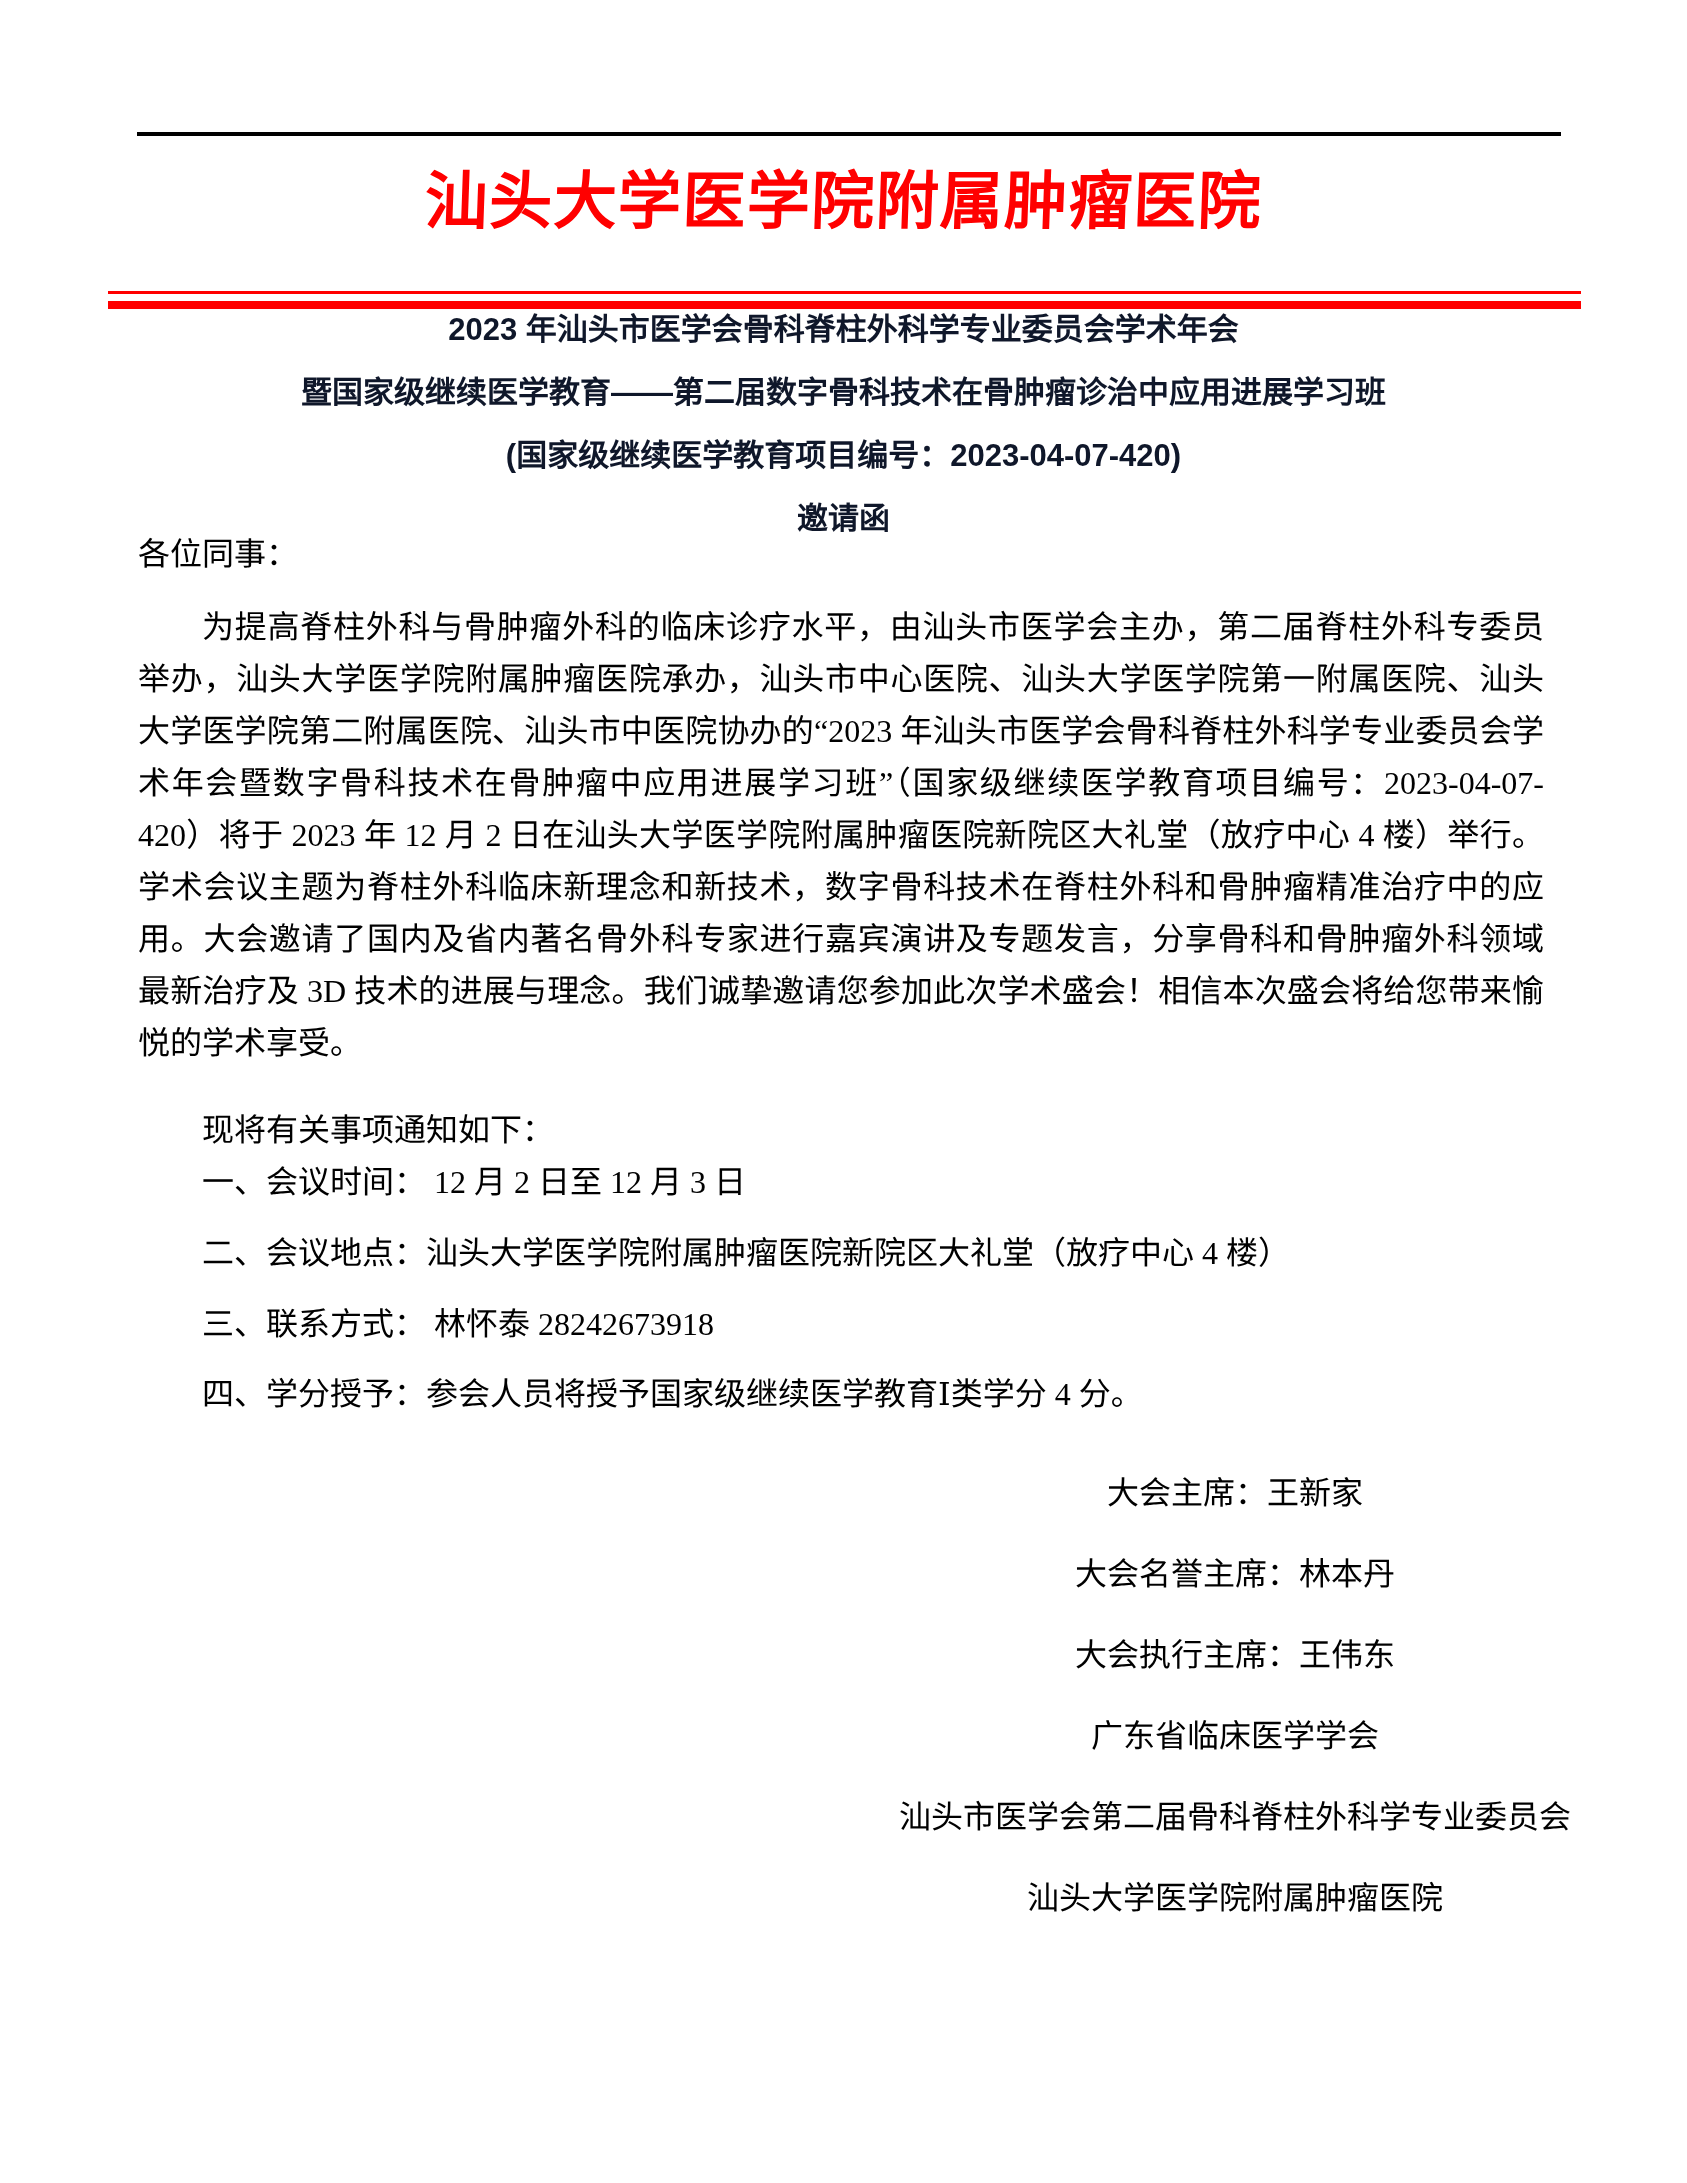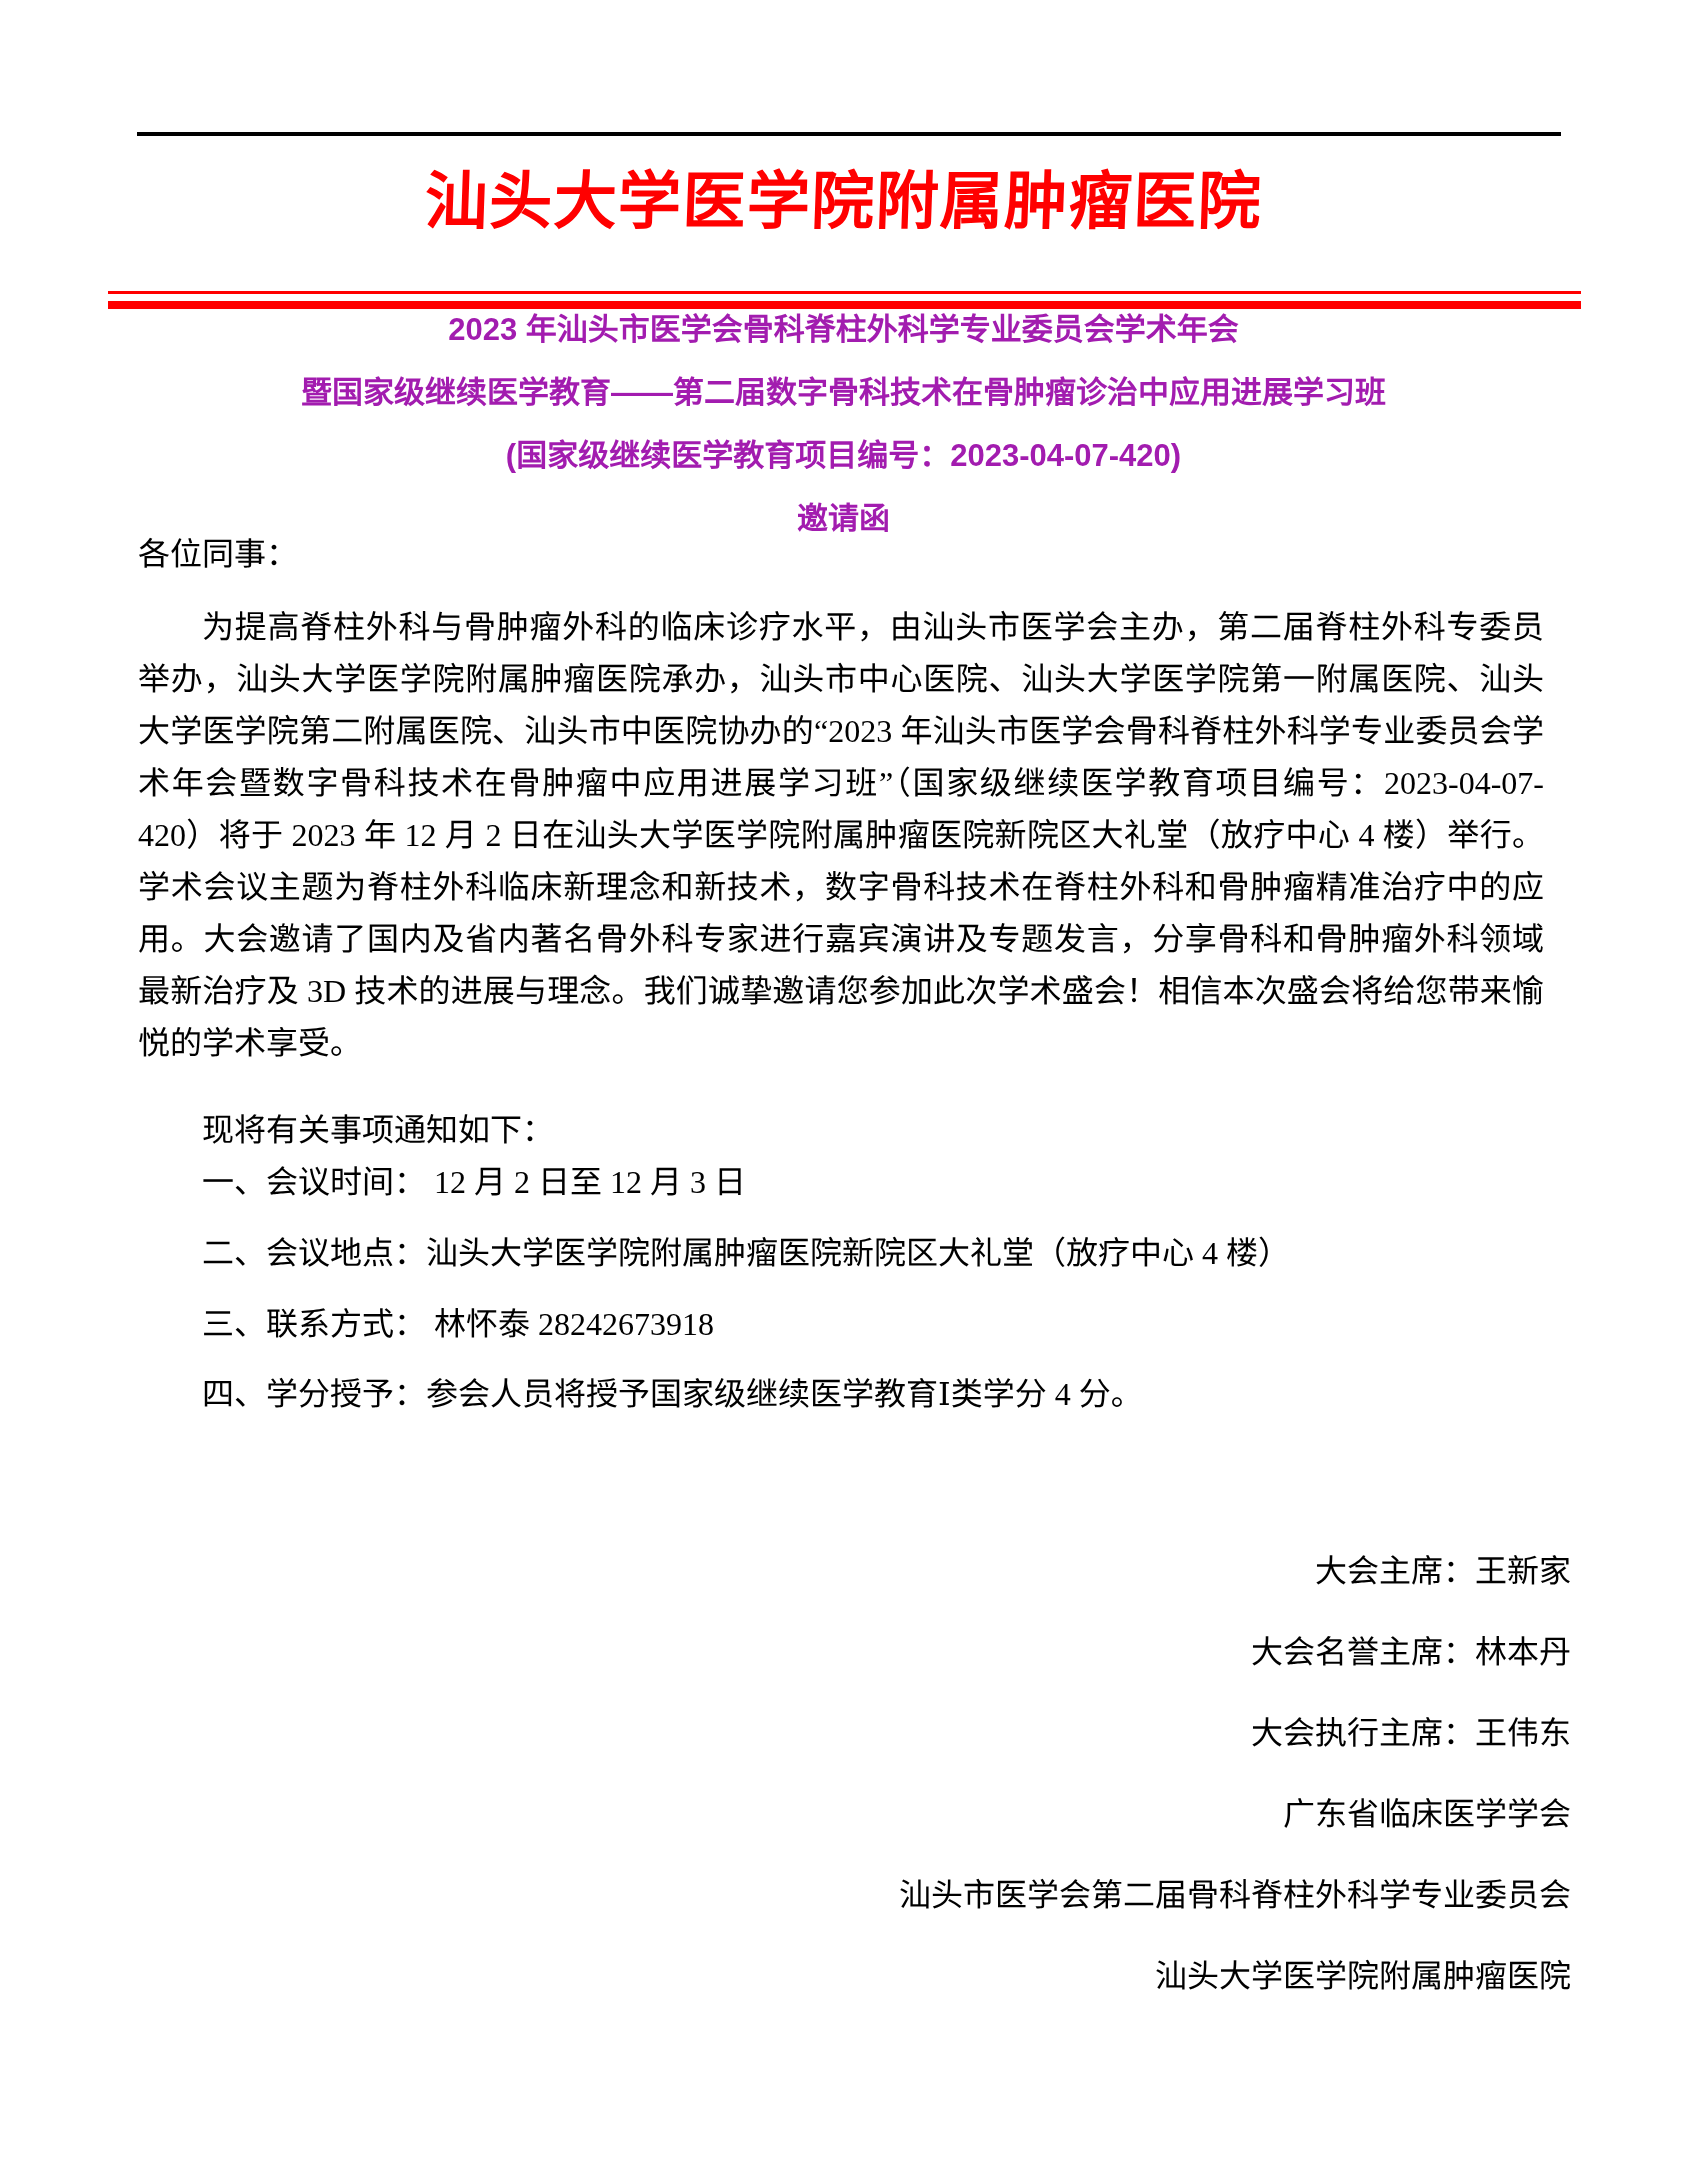--- a/index.html
+++ b/index.html
@@ -28,36 +28,36 @@
     width:1473px;height:2.8px;background:#ff0000;
   }
   .red-rule-thick{
     position:absolute;left:108px;top:301px;
     width:1473px;height:8.3px;background:#ff0000;
   }
   .headings{
     position:absolute;left:0;top:298px;width:100%;
     text-align:center;
     font-family:"Liberation Sans","DejaVu Sans",sans-serif;
-    font-weight:700;font-size:31px;color:#a21caf;
+    font-weight:700;font-size:31px;color:#0f172a;
   }
   .headings .h{line-height:63px;white-space:nowrap;}
   .body-text{
     position:absolute;left:138px;top:528px;width:1406px;
     font-size:32px;line-height:52px;
     text-align:justify;text-justify:inter-ideograph;
   }
   .salutation{text-indent:0;}
   .para{margin:21.4px 0 0 0;text-indent:2em;}
   .notice-intro{margin:35px 0 0 0;text-indent:2em;}
   .item{margin:18.6px 0 0 0;text-indent:2em;}
   .item.first{margin-top:0;}
   .signature{
-    position:absolute;right:116px;top:1545px;
-    text-align:right;
+    position:absolute;right:116px;top:1467px;
+    text-align:center;
     font-size:32px;line-height:52px;
   }
   .signature .sig-line{margin-top:29px;white-space:nowrap;}
   .signature .sig-line:first-child{margin-top:0;}
 </style>
 </head>
 <body>
 
 <div class="page">
 

